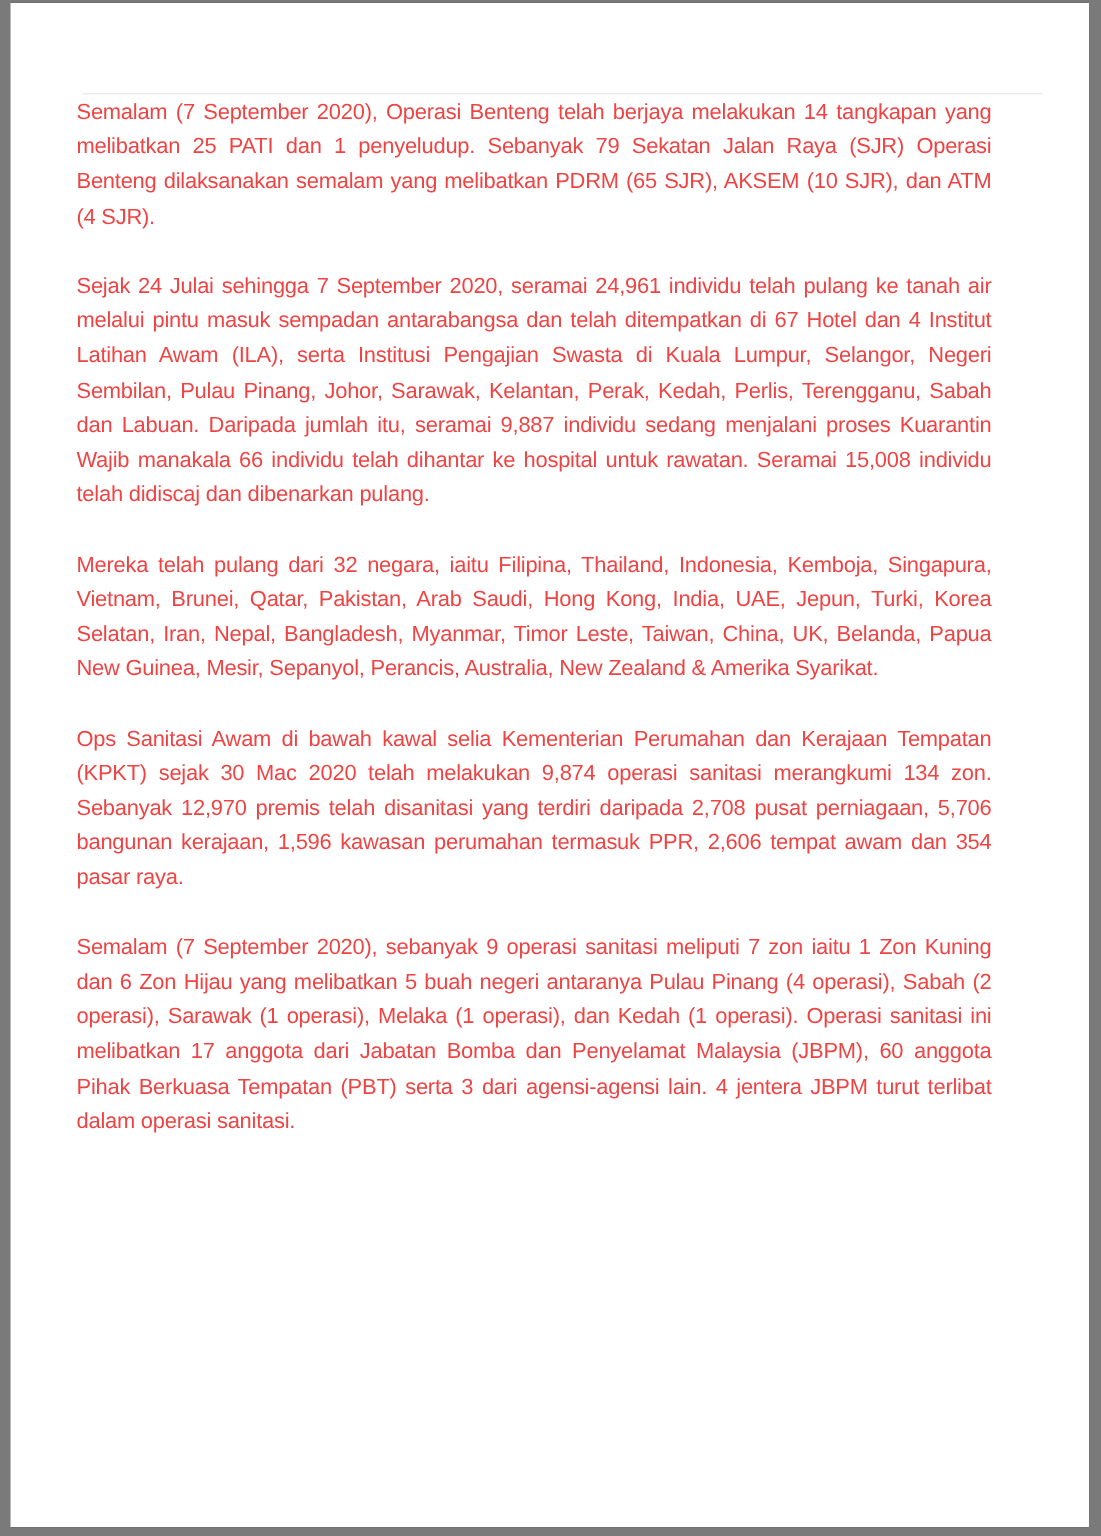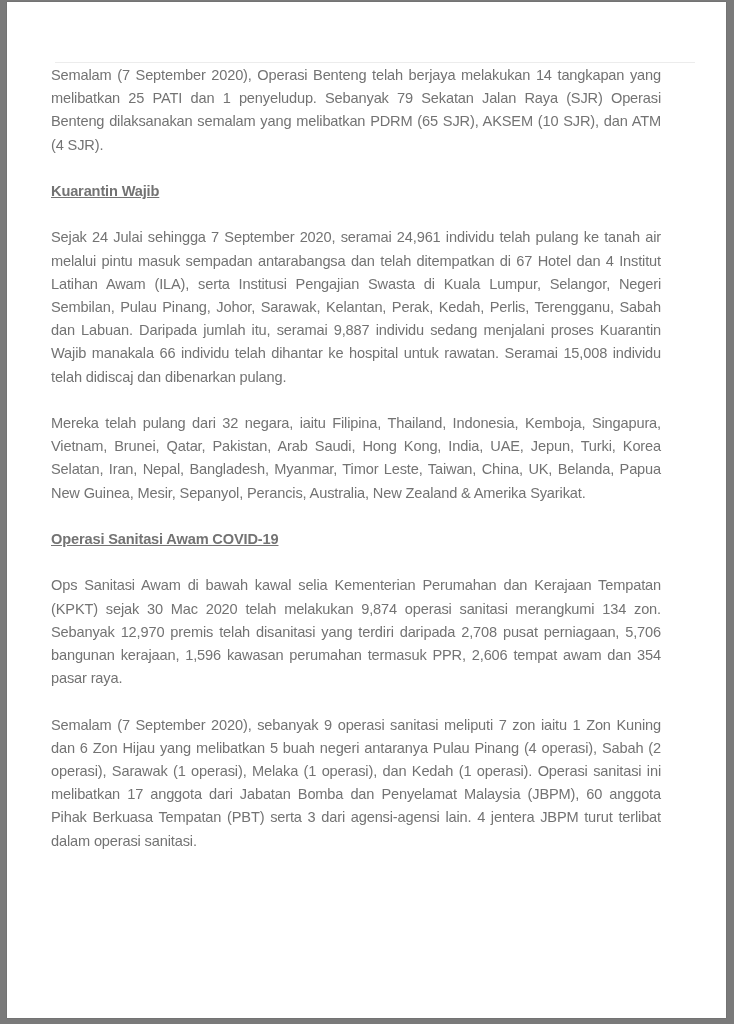--- a/index.html
+++ b/index.html
@@ -28,21 +28,21 @@
       background: #ececec;
     }
     .content {
       position: absolute;
       left: 44px;
       top: 62px;
       width: 610px;
       font-family: "Liberation Sans", sans-serif;
       font-size: 14.6px;
       line-height: 23.2px;
-      color: #737373;
+      color: #ef4444;
       letter-spacing: -0.15px;
     }
     .para {
       margin: 0 0 23.2px 0;
       text-align: justify;
     }
     .heading {
       margin: 0 0 23.2px 0;
       font-weight: bold;
       text-decoration: underline;
@@ -50,22 +50,20 @@
   </style>
 </head>
 <body>
 
 <div class="page">
   <div class="top-rule"></div>
   <div class="content">
 
     <p class="para">Semalam (7 September 2020), Operasi Benteng telah berjaya melakukan 14 tangkapan yang melibatkan 25 PATI dan 1 penyeludup. Sebanyak 79 Sekatan Jalan Raya (SJR) Operasi Benteng dilaksanakan semalam yang melibatkan PDRM (65 SJR), AKSEM (10 SJR), dan ATM (4 SJR).</p>
 
-    <p class="heading">Kuarantin Wajib</p>
     <p class="para">Sejak 24 Julai sehingga 7 September 2020, seramai 24,961 individu telah pulang ke tanah air melalui pintu masuk sempadan antarabangsa dan telah ditempatkan di 67 Hotel dan 4 Institut Latihan Awam (ILA), serta Institusi Pengajian Swasta di Kuala Lumpur, Selangor, Negeri Sembilan, Pulau Pinang, Johor, Sarawak, Kelantan, Perak, Kedah, Perlis, Terengganu, Sabah dan Labuan. Daripada jumlah itu, seramai 9,887 individu sedang menjalani proses Kuarantin Wajib manakala 66 individu telah dihantar ke hospital untuk rawatan. Seramai 15,008 individu telah didiscaj dan dibenarkan pulang.</p>
     <p class="para">Mereka telah pulang dari 32 negara, iaitu Filipina, Thailand, Indonesia, Kemboja, Singapura, Vietnam, Brunei, Qatar, Pakistan, Arab Saudi, Hong Kong, India, UAE, Jepun, Turki, Korea Selatan, Iran, Nepal, Bangladesh, Myanmar, Timor Leste, Taiwan, China, UK, Belanda, Papua New Guinea, Mesir, Sepanyol, Perancis, Australia, New Zealand &amp; Amerika Syarikat.</p>
 
-    <p class="heading">Operasi Sanitasi Awam COVID-19</p>
     <p class="para">Ops Sanitasi Awam di bawah kawal selia Kementerian Perumahan dan Kerajaan Tempatan (KPKT) sejak 30 Mac 2020 telah melakukan 9,874 operasi sanitasi merangkumi 134 zon. Sebanyak 12,970 premis telah disanitasi yang terdiri daripada 2,708 pusat perniagaan, 5,706 bangunan kerajaan, 1,596 kawasan perumahan termasuk PPR, 2,606 tempat awam dan 354 pasar raya.</p>
     <p class="para">Semalam (7 September 2020), sebanyak 9 operasi sanitasi meliputi 7 zon iaitu 1 Zon Kuning dan 6 Zon Hijau yang melibatkan 5 buah negeri antaranya Pulau Pinang (4 operasi), Sabah (2 operasi), Sarawak (1 operasi), Melaka (1 operasi), dan Kedah (1 operasi). Operasi sanitasi ini melibatkan 17 anggota dari Jabatan Bomba dan Penyelamat Malaysia (JBPM), 60 anggota Pihak Berkuasa Tempatan (PBT) serta 3 dari agensi-agensi lain. 4 jentera JBPM turut terlibat dalam operasi sanitasi.</p>
 
   </div>
 </div>
 
 </body></html>

